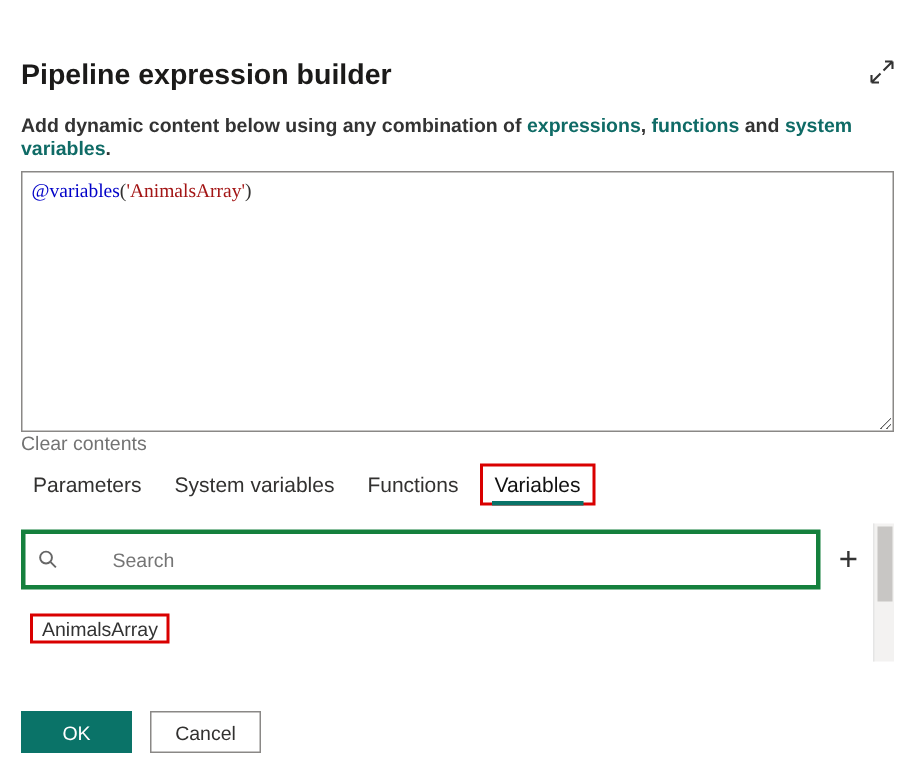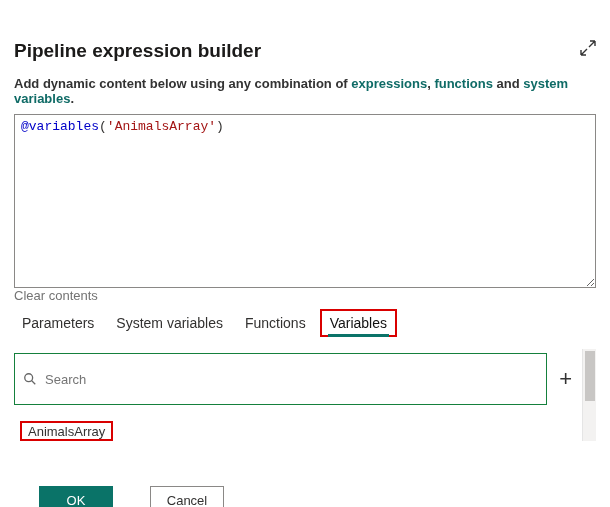--- a/index.html
+++ b/index.html
@@ -30,21 +30,21 @@
     color: #333;
     margin-bottom: 8px;
     font-weight: bold;
   }
   .help-text .link { color: #0f6b66; cursor: pointer; }
   .editor {
     width: 100%;
     height: 174px;
     border: 1px solid #8a8886;
     padding: 4px 6px;
-    font-family: Liberation Mono, monospace;
+    font-family: Liberation Serif, serif;
     font-size: 13px;
     resize: both;
     overflow: auto;
     background: #fff;
   }
   .editor .kw { color: #0000c8; }
   .editor .str { color: #a31515; }
   .clear-link {
     color: #737373;
     font-size: 13px;
@@ -74,27 +74,28 @@
   }
   .search-row {
     display: flex;
     align-items: center;
     gap: 8px;
     margin-top: 18px;
     position: relative;
   }
   .search-box {
     flex: 1;
-    border: 1px solid #15803d;
-    height: 52px;
+    border: 3px solid #15803d;
+    height: 40px;
     display: flex;
     align-items: center;
     padding: 0 8px;
     color: #666;
     background: #fff;
+    gap: 28px;
   }
   .search-box svg { width: 14px; height: 14px; margin-right: 6px; stroke: #666; fill: none; }
   .search-input {
     border: none;
     outline: none;
     flex: 1;
     font-size: 13px;
     color: #333;
     background: transparent;
   }
@@ -141,21 +142,20 @@
   .btn {
     height: 28px;
     min-width: 74px;
     font-size: 13px;
     display: inline-flex;
     align-items: center;
     justify-content: center;
     cursor: pointer;
     border: 1px solid #8a8886;
     background: #fff;
-    margin-left: 25px;
   }
   .btn.primary {
     background: #0a7368;
     border-color: #0a7368;
     color: #fff;
   }
 </style>
 </head>
 <body>
 

